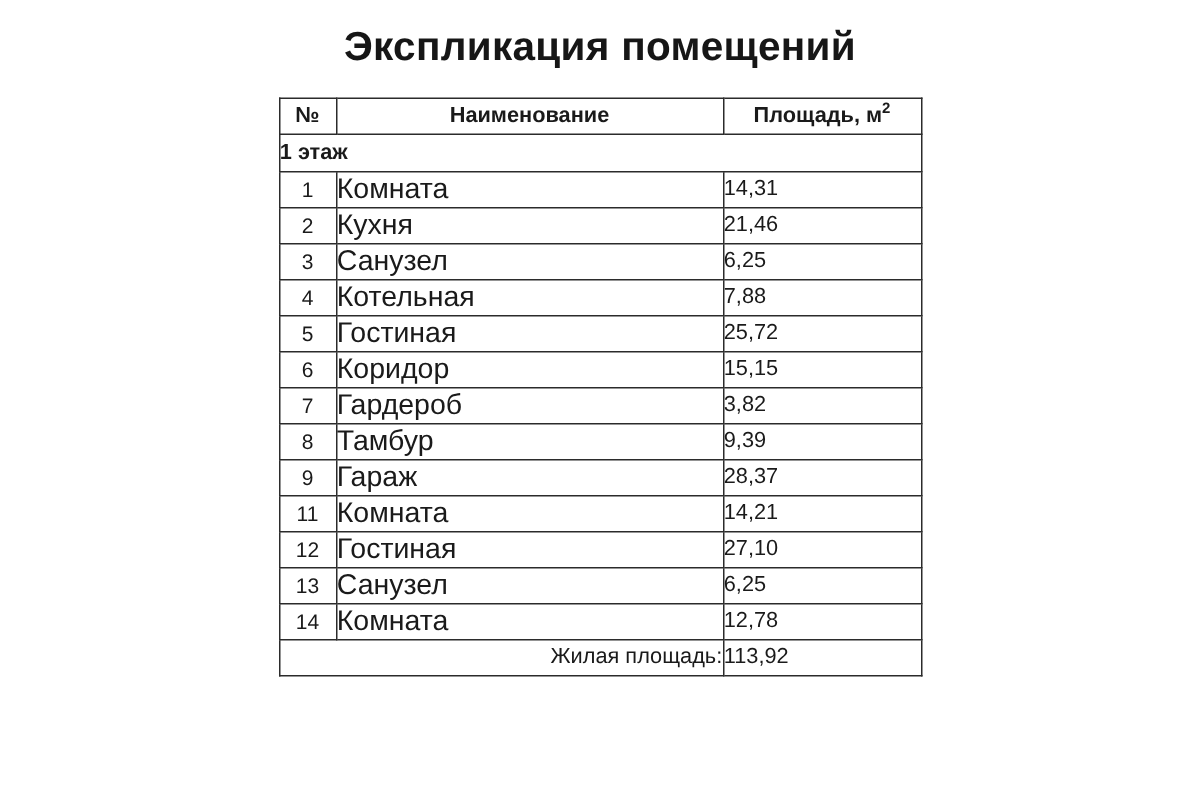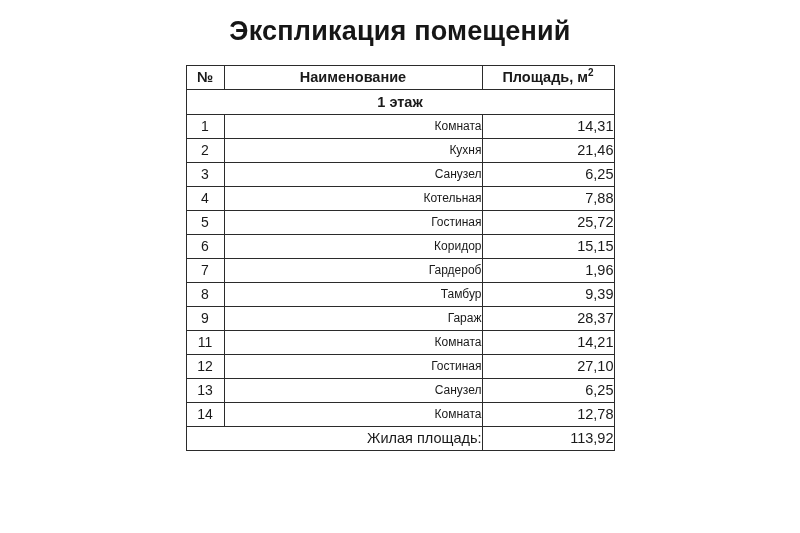--- a/index.html
+++ b/index.html
@@ -63,30 +63,30 @@
   th.h-area sup {
     font-size: 10px;
     vertical-align: super;
     line-height: 0;
   }
   td.num {
     text-align: center;
     font-size: 14px;
   }
   td.name {
-    text-align: right;
+    text-align: left;
     padding-left: 8px;
-    font-size: 12px;
+    font-size: 19px;
   }
   td.area {
-    text-align: right;
+    text-align: left;
     font-size: 14.5px;
   }
   tr.floor-row td {
-    text-align: center;
+    text-align: left;
     font-weight: bold;
     font-size: 14.5px;
     height: 24px;
     line-height: 24px;
   }
   td.total-label {
     text-align: right;
     padding-right: 8px;
     font-size: 14.5px;
   }
@@ -144,21 +144,21 @@
           <td class="area">25,72</td>
         </tr>
         <tr>
           <td class="num">6</td>
           <td class="name">Коридор</td>
           <td class="area">15,15</td>
         </tr>
         <tr>
           <td class="num">7</td>
           <td class="name">Гардероб</td>
-          <td class="area">1,96</td>
+          <td class="area">3,82</td>
         </tr>
         <tr>
           <td class="num">8</td>
           <td class="name">Тамбур</td>
           <td class="area">9,39</td>
         </tr>
         <tr>
           <td class="num">9</td>
           <td class="name">Гараж</td>
           <td class="area">28,37</td>

